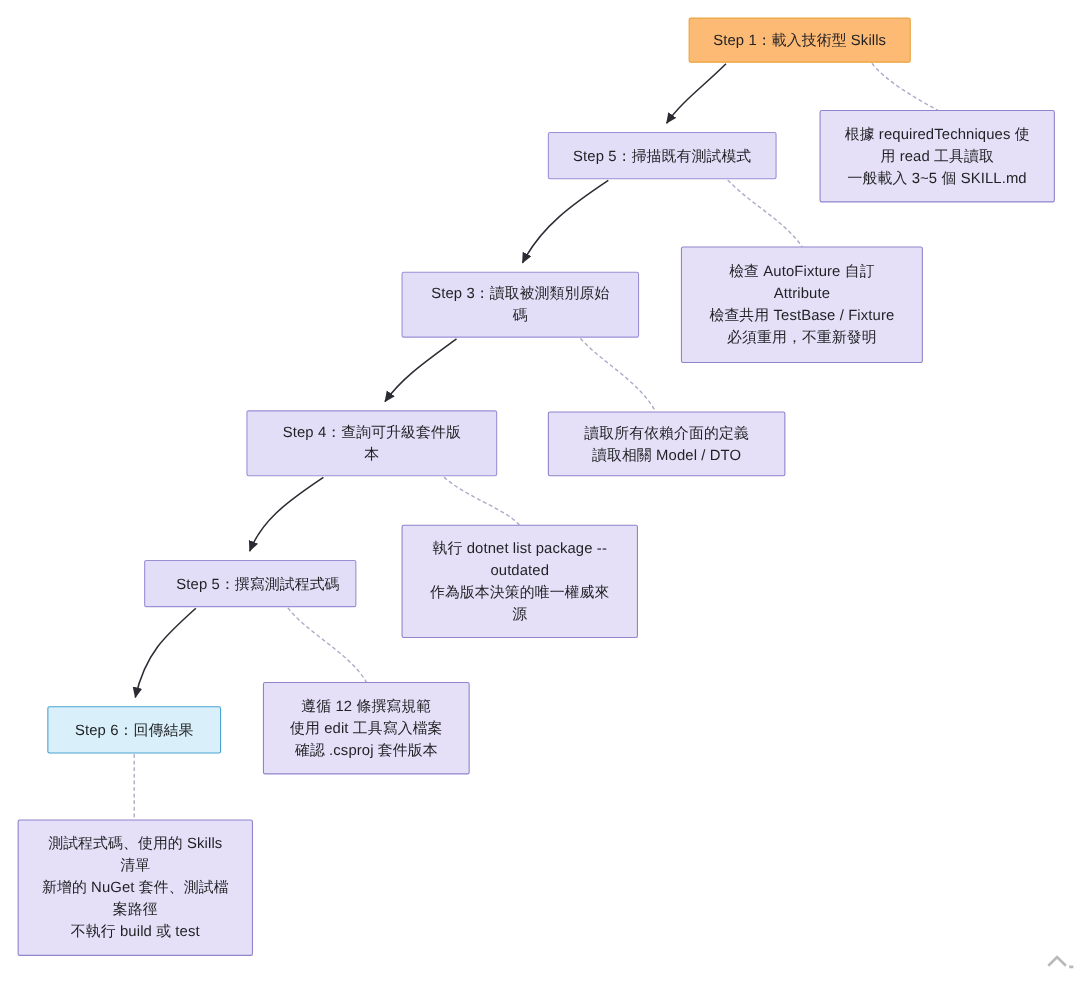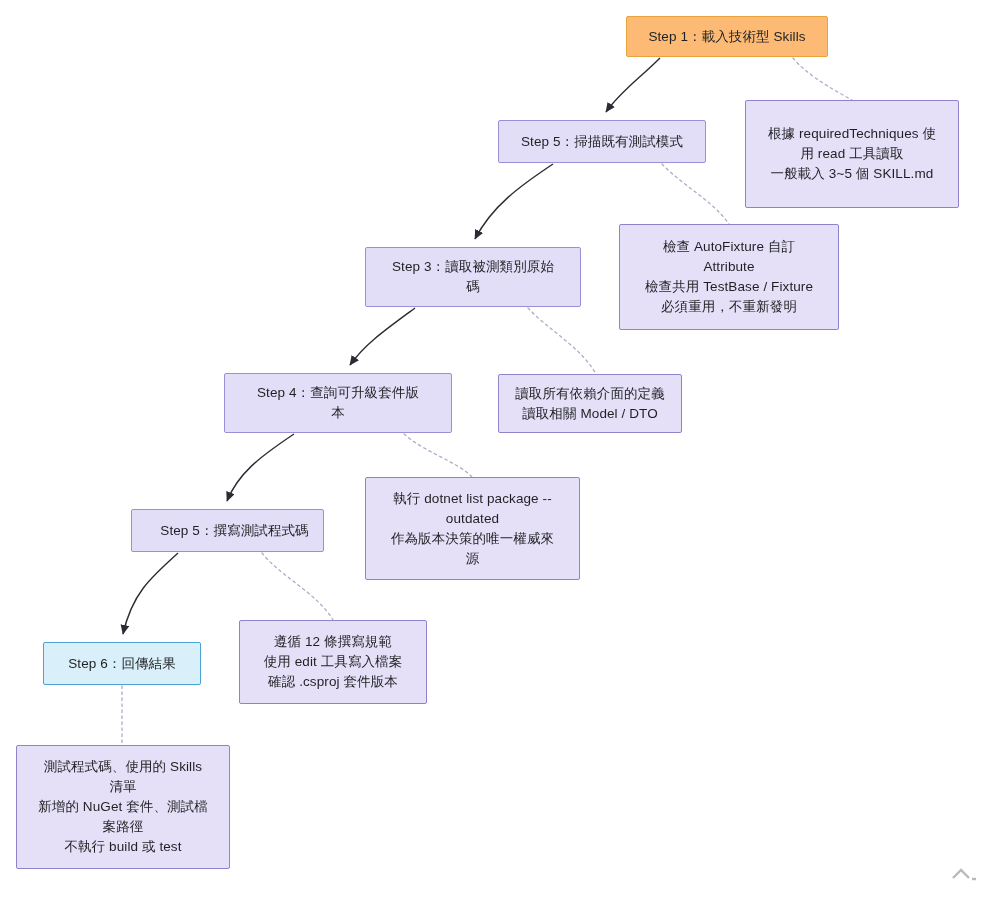--- a/index.html
+++ b/index.html
@@ -109,28 +109,28 @@
 
   <div id="nodes">
       <div class="node node-step fill-start" style="left: 626px; top: 16px; width: 202px; height: 41px;">Step 1：載入技術型 Skills</div>
       <div class="node node-step fill-process" style="left: 498px; top: 120px; width: 208px; height: 43px;">Step 5：掃描既有測試模式</div>
       <div class="node node-step fill-process" style="left: 365px; top: 247px; width: 216px; height: 60px;">Step 3：讀取被測類別原始
 碼</div>
       <div class="node node-step fill-process" style="left: 224px; top: 373px; width: 228px; height: 60px;">Step 4：查詢可升級套件版
 本</div>
       <div class="node node-step fill-process" style="left: 131px; top: 509px; width: 193px; height: 43px; padding-left: 24px;">Step 5：撰寫測試程式碼</div>
       <div class="node node-step fill-end" style="left: 43px; top: 642px; width: 158px; height: 43px;">Step 6：回傳結果</div>
-      <div class="node node-note fill-note" style="left: 745px; top: 100px; width: 214px; height: 108px;">根據 requiredTechniques 使
+      <div class="node node-note fill-note" style="left: 745px; top: 100px; width: 214px; height: 84px;">根據 requiredTechniques 使
 用 read 工具讀取
 一般載入 3~5 個 SKILL.md</div>
       <div class="node node-note fill-note" style="left: 619px; top: 224px; width: 220px; height: 106px;">檢查 AutoFixture 自訂
 Attribute
 檢查共用 TestBase / Fixture
 必須重用，不重新發明</div>
-      <div class="node node-note fill-note" style="left: 498px; top: 374px; width: 184px; height: 59px;">讀取所有依賴介面的定義
+      <div class="node node-note fill-note" style="left: 498px; top: 374px; width: 216px; height: 59px;">讀取所有依賴介面的定義
 讀取相關 Model / DTO</div>
       <div class="node node-note fill-note" style="left: 365px; top: 477px; width: 215px; height: 103px;">執行 dotnet list package --
 outdated
 作為版本決策的唯一權威來
 源</div>
       <div class="node node-note fill-note" style="left: 239px; top: 620px; width: 188px; height: 84px;">遵循 12 條撰寫規範
 使用 edit 工具寫入檔案
 確認 .csproj 套件版本</div>
       <div class="node node-note fill-note" style="left: 16px; top: 745px; width: 214px; height: 124px;">測試程式碼、使用的 Skills
 清單

